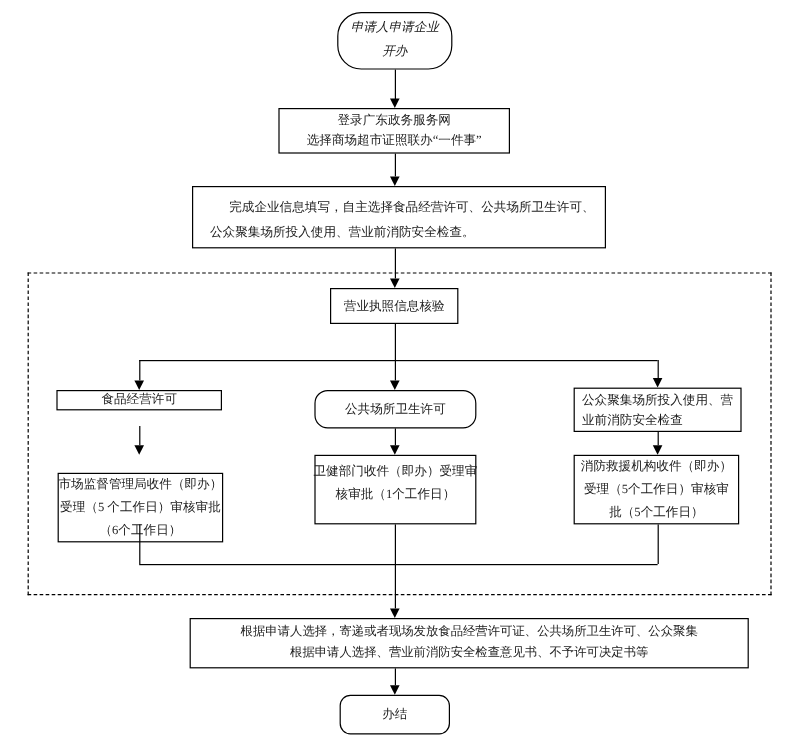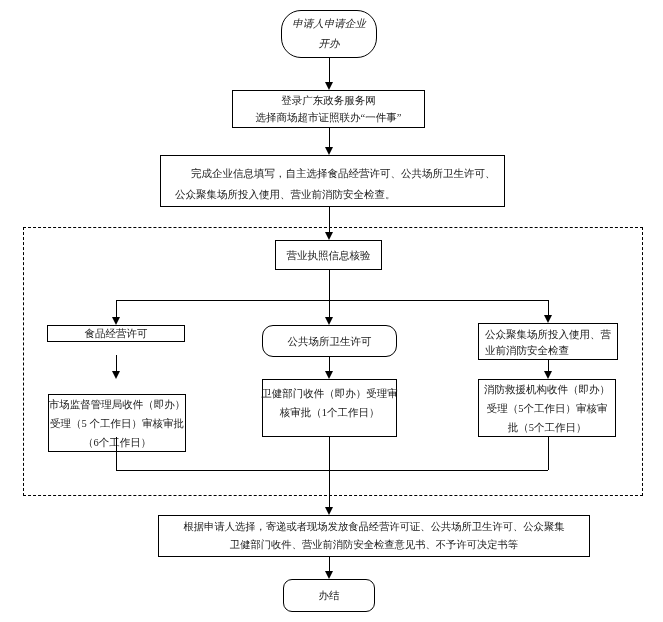--- a/index.html
+++ b/index.html
@@ -40,21 +40,21 @@
   #login   { left:232px; top:90px;  width:193px; height:38px; line-height:17px; }
   #fill    { left:160px; top:155px; width:345px; height:52px; padding:5px 8px 0 14px; line-height:21px; align-items:flex-start; text-align:left; }
   #fill .ln.indent { padding-left:16px; }
   #verify  { left:275px; top:240px; width:107px; height:30px; }
   #b0 { left:47px;  top:325px; width:138px; height:17px; }
   #b1 { left:262px; top:325px; width:135px; height:32px;border-radius:11px; }
   #b2 { left:478px; top:323px; width:140px; height:37px; padding:3px 6px 0 6px; line-height:16px; align-items:flex-start; text-align:left; }
   #d0 { left:48px;  top:379px; width:138px; height:58px; line-height:19px;margin-top:15px; }
   #d1 { left:262px; top:379px; width:135px; height:58px; padding-top:4px; line-height:19px; justify-content:flex-start; }
   #d2 { left:478px; top:379px; width:138px; height:58px; line-height:19px;justify-content:space-between; }
-  #issue { left:158px; top:515px; width:432px; height:42px; line-height:18px; font-size:10.3px; }
+  #issue { left:158px; top:515px; width:466px; height:42px; line-height:18px; font-size:10.3px; }
   #end   { left:283px; top:579px; width:92px; height:33px; }
 </style>
 </head>
 <body>
 
 <div class="canvas">
 
   <div class="dashed-box"></div>
 
   <div class="node stadium" id="start">
@@ -97,21 +97,21 @@
     <div class="ln">核审批（1个工作日）</div>
   </div>
   <div class="node" id="d2">
     <div class="ln">消防救援机构收件（即办）</div>
     <div class="ln">受理（5个工作日）审核审</div>
     <div class="ln">批（5个工作日）</div>
   </div>
 
   <div class="node" id="issue">
     <div class="ln">根据申请人选择，寄递或者现场发放食品经营许可证、公共场所卫生许可、公众聚集</div>
-    <div class="ln">卫健部门收件、营业前消防安全检查意见书、不予许可决定书等</div>
+    <div class="ln">根据申请人选择、营业前消防安全检查意见书、不予许可决定书等</div>
   </div>
 
   <div class="node rounded" id="end">
     <div class="ln">办结</div>
   </div>
 
   <div class="vline" style="left:329px; top:58px;  height:25px;"></div>
   <div class="arr" style="left:325px; top:82px;"></div>
 
   <div class="vline" style="left:329px; top:128px; height:19px;"></div>

